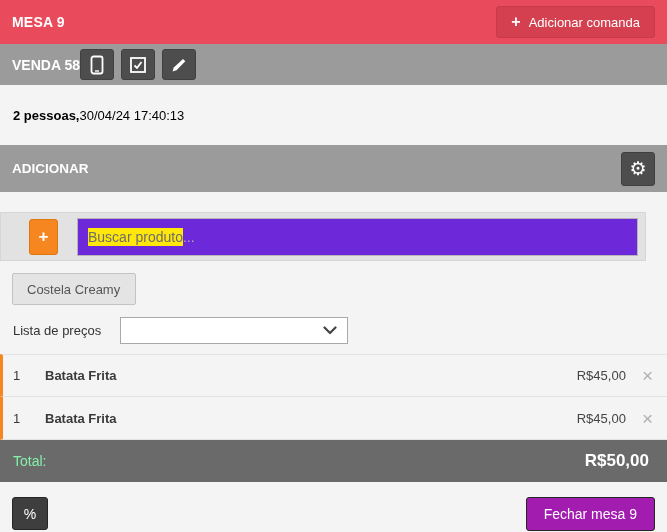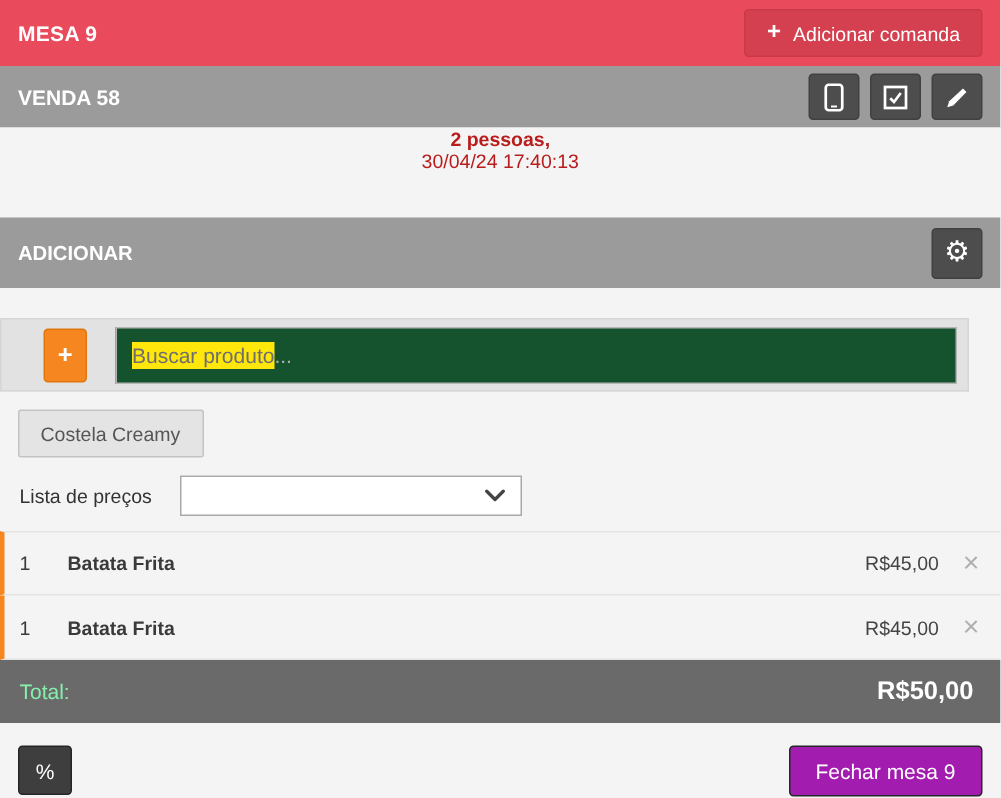--- a/index.html
+++ b/index.html
@@ -23,35 +23,35 @@
     background:#d4404f; color:#fff; border:1px solid #c93a49; border-radius:3px;
     height:32px; padding:0 14px; font-size:13px; cursor:pointer;
     display:flex; align-items:center; gap:8px;
     font-family:inherit;
   }
   .add-comanda-btn .plus { font-size:16px; font-weight:bold; line-height:1; }
 
   
   .venda-bar {
     height:41px; background:#9b9b9b;
-    display:flex; align-items:center; justify-content:space-between;
+    display:flex; align-items:center; 
     padding:0 12px;
   }
   .venda-title { color:#fff; font-weight:bold; font-size:14px; }
   .icon-btns { display:flex; gap:7px; }
   .icon-btn {
     width:34px; height:31px; background:#4d4d4d; border:1px solid #404040;
     border-radius:3px; display:flex; align-items:center; justify-content:center;
     cursor:pointer; padding:0;
   }
 
   
   .info-row {
     height:60px; display:flex; align-items:center; padding:0 13px;
-    font-size:13px; color:#b91c1c; background:#f4f4f4;flex-direction:column;
+    font-size:13px; color:#000000; background:#f4f4f4;
   }
   .info-row .people { font-weight:bold; }
 
   
   .adicionar-bar {
     height:47px; background:#9b9b9b;
     display:flex; align-items:center; justify-content:space-between;
     padding:11px 12px;
     margin-bottom:20px;
   }
@@ -70,21 +70,21 @@
     padding:0 7px 0 28px;
   }
   .plus-btn {
     width:29px; height:36px; flex:0 0 29px;
     background:#f6861f; border:1px solid #e0760e; border-radius:3px;
     color:#fff; font-size:17px; font-weight:bold; line-height:1;
     display:flex; align-items:center; justify-content:center; cursor:pointer;
   }
   .search-input {
     flex:1; height:38px; margin-left:19px;
-    background:#14532d; border:1px solid #b5b5b5;
+    background:#6d28d9; border:1px solid #b5b5b5;
     display:flex; align-items:center; padding:0 10px;
     font-size:14px; cursor:text;
   }
   .search-input .hl { background:#ffe60b; color:#6e6e6e; padding:1px 0; }
   .search-input .dots { color:#b0b0b0; }
 
   
   .shortcut-row { padding:12px; }
   .shortcut-btn {
     width:124px; height:32px; background:#e4e4e4; border:1px solid #c3c3c3;

